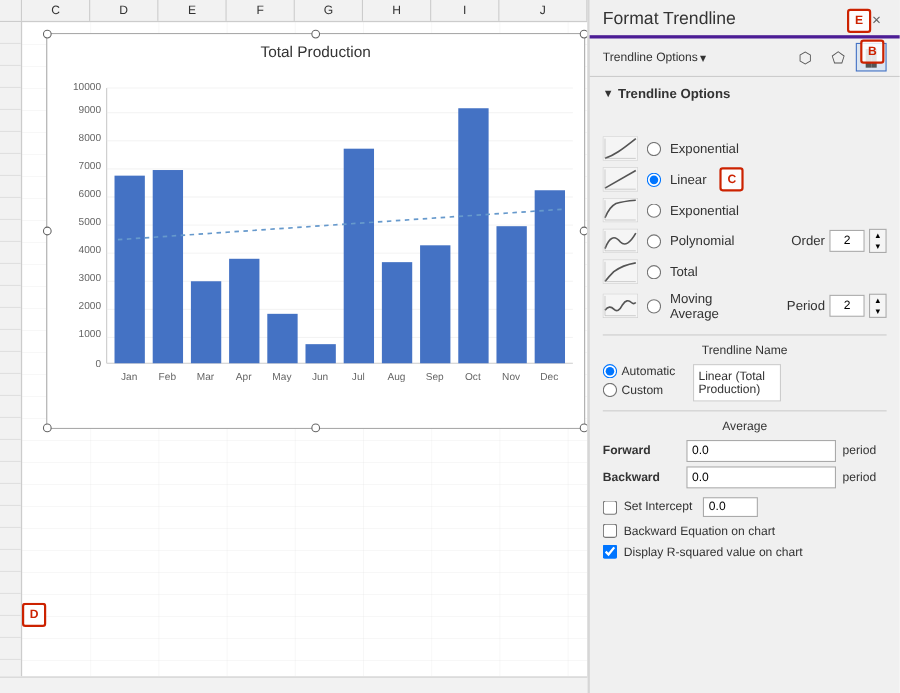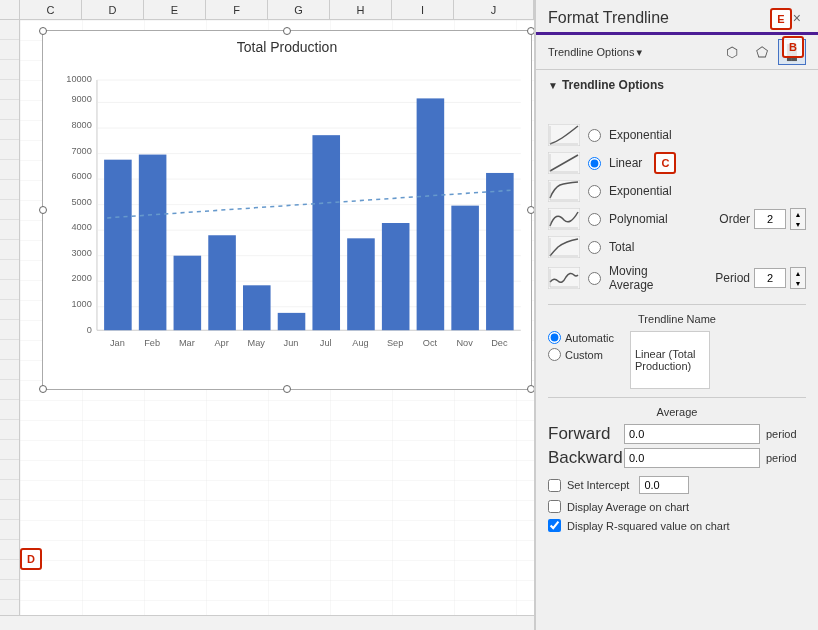--- a/index.html
+++ b/index.html
@@ -266,34 +266,34 @@
       display: flex;
       align-items: center;
       gap: 4px;
       font-size: 11px;
       color: #333;
     }
 
     .name-display {
       font-size: 11px;
       color: #333;
-      padding: 16px 4px;
+      padding: 4px 4px;
       background: #fff;
       border: 1px solid #ccc;
       min-width: 80px;
     }
 
     .forecast-grid {
       display: grid;
       grid-template-columns: 70px 1fr 40px;
       gap: 4px 6px;
       align-items: center;
       margin-bottom: 8px;
     }
-    .forecast-label { font-size: 17px; color: #333; }
+    .forecast-label { font-size: 11px; color: #333; font-weight: bold; }
     .forecast-input {
       height: 20px;
       border: 1px solid #aaa;
       background: #fff;
       font-size: 11px;
       padding: 1px 4px;
       width: 100%;
     }
     .forecast-unit { font-size: 11px; color: #333; }
 
@@ -640,21 +640,21 @@
     </div>
 
     <div class="checkbox-row">
       <input type="checkbox" id="setIntercept" style="">
       <label for="setIntercept" class="checkbox-label">Set Intercept</label>
       <input class="intercept-input" type="text" value="0.0" style="">
     </div>
 
     <div class="checkbox-row">
       <input type="checkbox" id="dispEq" style="">
-      <label for="dispEq" class="checkbox-label">Display Average on chart</label>
+      <label for="dispEq" class="checkbox-label">Backward Equation on chart</label>
     </div>
 
     <div class="checkbox-row">
       <input type="checkbox" id="dispR" checked="" style="">
       <label for="dispR" class="checkbox-label">Display R-squared value on chart</label>
     </div>
 
     <div style="position:relative; height:0;">
       
     </div>

